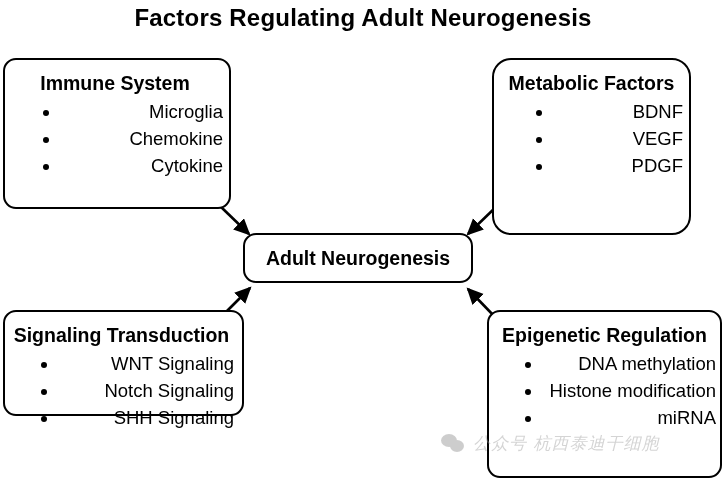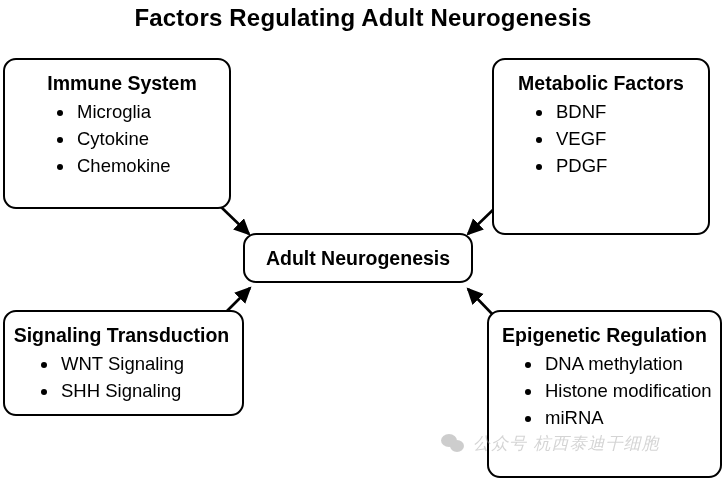--- a/index.html
+++ b/index.html
@@ -50,20 +50,21 @@
     font-size: 19.5px;
     font-weight: bold;
     line-height: 1.18;
     text-align: center;
     padding: 0 2px;
   }
   .node-list {
     list-style: none;
     margin: 4px 0 0 0;
     padding: 0 0 0 34px;
+    text-align: right;
   }
   .node-list li {
     position: relative;
     font-size: 18.5px;
     line-height: 1.45;
     padding-left: 22px;
   }
   .node-list li::before {
     content: "";
     position: absolute;
@@ -71,25 +72,26 @@
     top: 11px;
     width: 6px;
     height: 6px;
     background: #000000;
     border-radius: 50%;
   }
 
   
   #node-immune {
     left: 3px; top: 58px; width: 228px; height: 151px;
-    padding: 12px 6px 0 16px;
+    padding: 12px 6px 0 2px;
   }
   #node-metabolic {
-    left: 492px; top: 58px; width: 218px; height: 177px;
+    left: 492px; top: 58px; width: 199px; height: 177px;
     padding: 12px 6px 0 6px;
+    border-radius: 19px;
   }
   #node-center {
     left: 243px; top: 233px; width: 230px; height: 50px;
     display: flex; align-items: center; justify-content: center;
   }
   #node-center .node-center-label {
     font-size: 19.5px;
     font-weight: bold;
     text-align: center;
   }
@@ -155,42 +157,43 @@
     <line x1="220" y1="206" x2="249" y2="234" stroke="#000000" stroke-width="2.6" marker-end="url(#arrowhead)"></line>
     <line x1="497" y1="206" x2="468" y2="234" stroke="#000000" stroke-width="2.6" marker-end="url(#arrowhead)"></line>
     <line x1="221" y1="317" x2="250" y2="288" stroke="#000000" stroke-width="2.6" marker-end="url(#arrowhead)"></line>
     <line x1="496" y1="318" x2="468" y2="289" stroke="#000000" stroke-width="2.6" marker-end="url(#arrowhead)"></line>
   </svg>
 
   <div class="node" id="node-immune">
     <div class="node-title">Immune System</div>
     <ul class="node-list">
       <li>Microglia</li>
+      <li>Chemokine</li>
       <li>Cytokine</li>
-      <li>Chemokine</li>
     </ul>
   </div>
 
   <div class="node" id="node-metabolic">
     <div class="node-title">Metabolic Factors</div>
     <ul class="node-list">
       <li>BDNF</li>
       <li>VEGF</li>
       <li>PDGF</li>
     </ul>
   </div>
 
   <div class="node" id="node-center">
     <div class="node-center-label">Adult Neurogenesis</div>
   </div>
 
   <div class="node" id="node-signaling">
     <div class="node-title">Signaling Transduction</div>
     <ul class="node-list">
       <li>WNT Signaling</li>
+      <li>Notch Signaling</li>
       <li>SHH Signaling</li>
     </ul>
   </div>
 
   <div class="node" id="node-epigenetic">
     <div class="node-title">Epigenetic Regulation</div>
     <ul class="node-list">
       <li>DNA methylation</li>
       <li>Histone modification</li>
       <li>miRNA</li>

